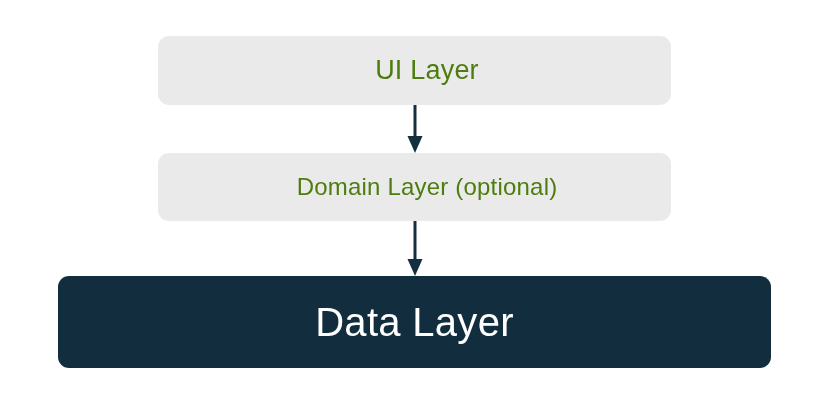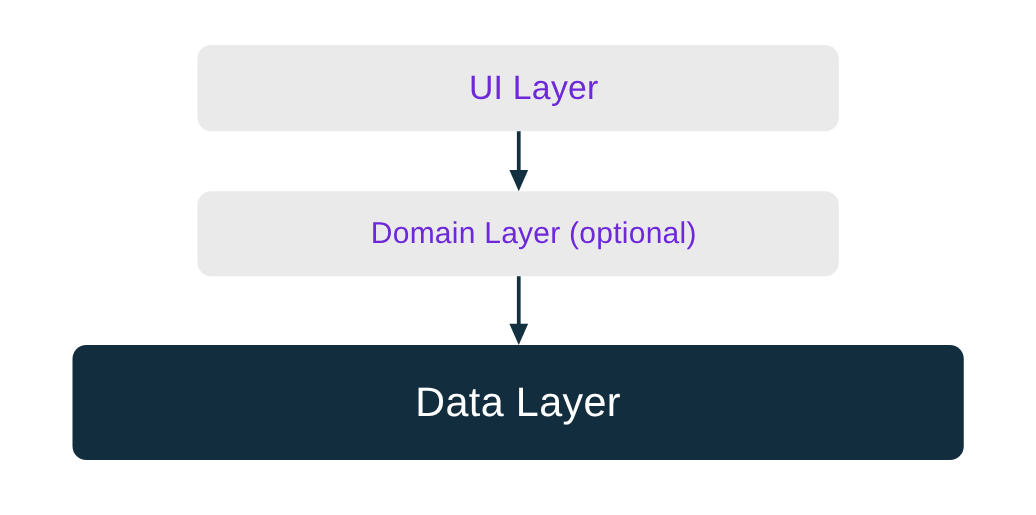--- a/index.html
+++ b/index.html
@@ -30,21 +30,21 @@
     align-items: center;
     justify-content: center;
     border-radius: 11px;
     text-align: center;
     line-height: 1.1;
     white-space: nowrap;
   }
 
   .layer-box.light {
     background: #eaeaea;
-    color: #6d28d9;
+    color: #4d7c0f;
     padding-left: 25px;
   }
 
   .layer-box.dark {
     background: #122e3e;
     color: #ffffff;
   }
 
   
   #box-ui {
@@ -65,21 +65,21 @@
     font-size: 24px;
     letter-spacing: 0.2px;
   }
 
   
   #box-data {
     left: 58px;
     top: 276px;
     width: 713px;
     height: 92px;
-    font-size: 33px;
+    font-size: 40px;
     letter-spacing: 0.3px;
   }
 
   
   .arrow {
     position: absolute;
     width: 30px;
   }
   .arrow svg {
     display: block;

